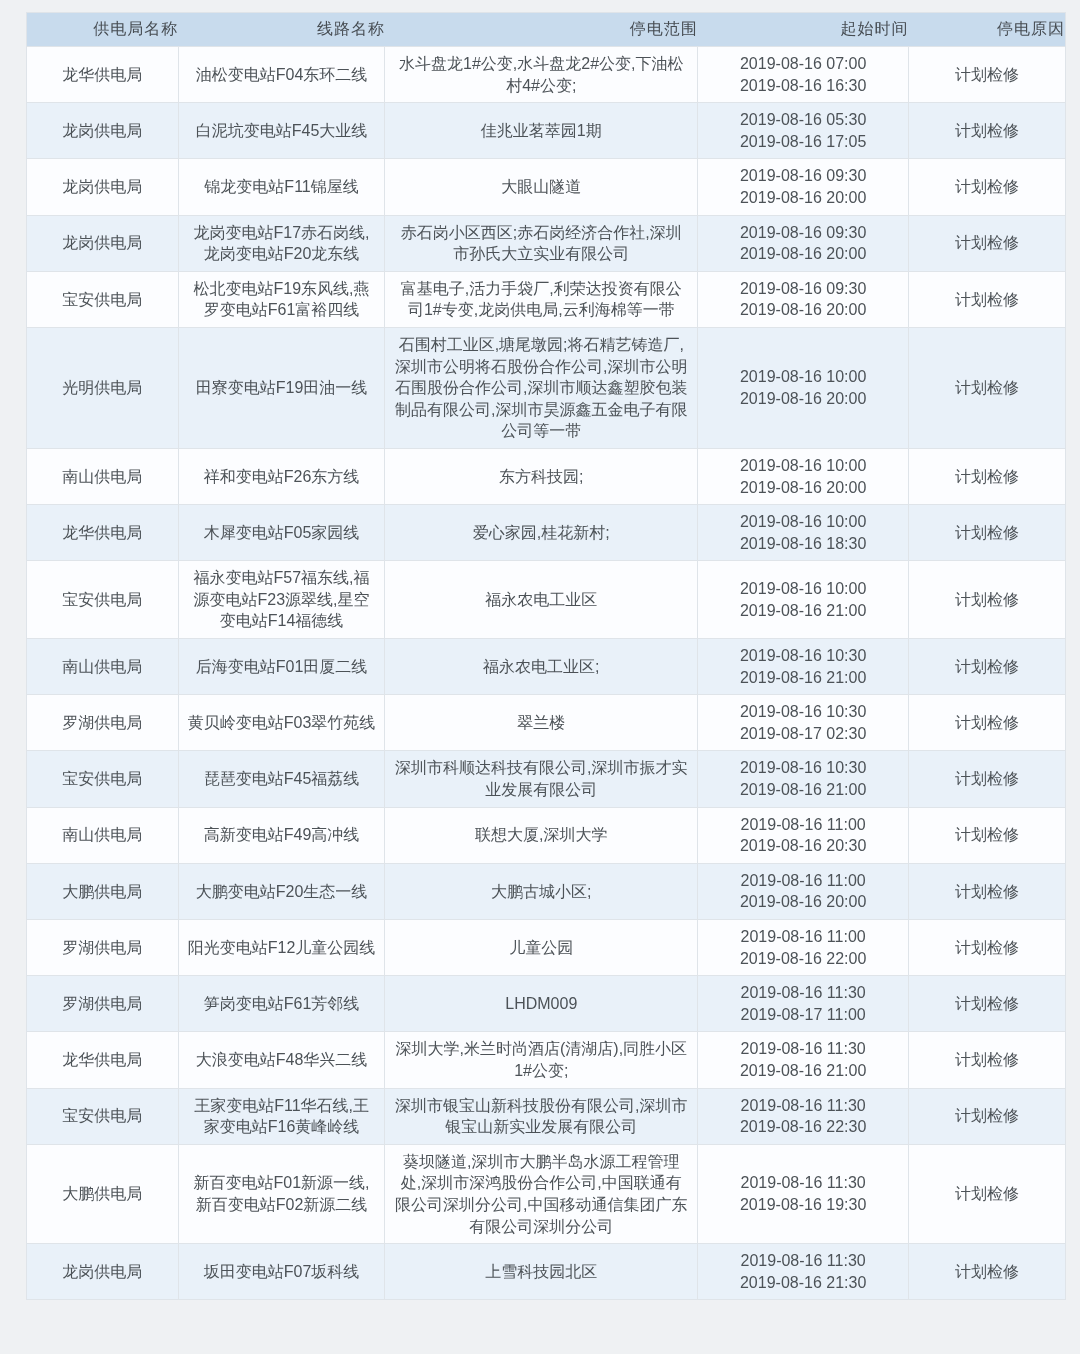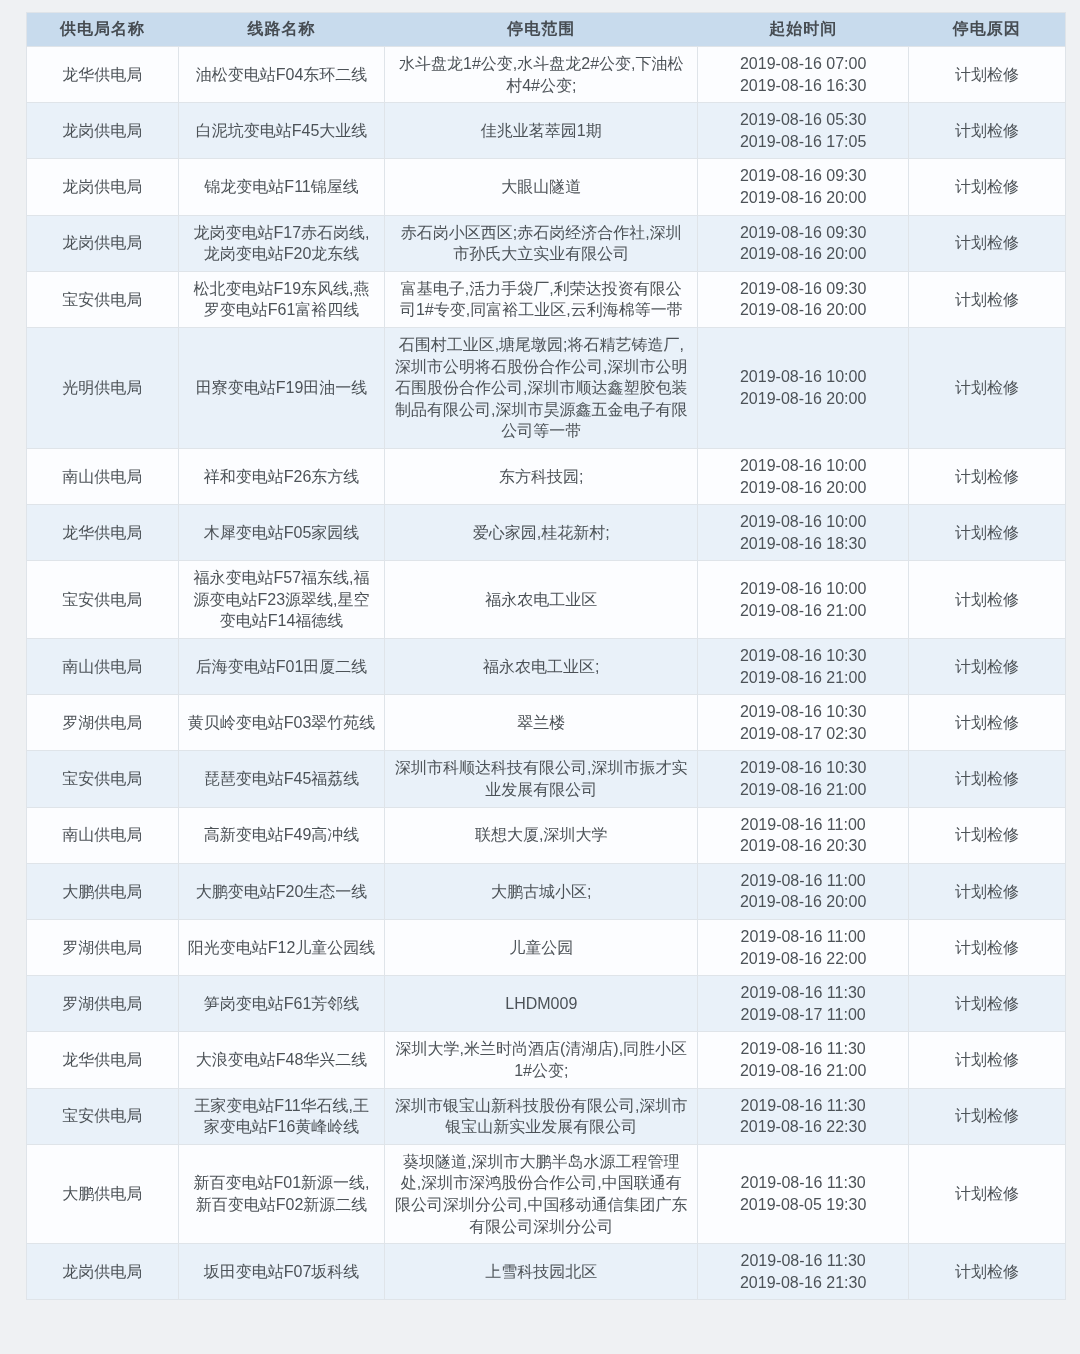--- a/index.html
+++ b/index.html
@@ -22,25 +22,25 @@
   table.outage{
     width:1040px;
     border-collapse:collapse;
     table-layout:fixed;
     background:#fff;
     border:1px solid var(--border);
   }
   thead th{
     background:var(--header-bg);
     color:#464c52;
-    font-weight:700;
+    font-weight:400;
     font-size:16px;
     padding:6px 0;
     border:none;
-    text-align:center;
+    text-align:right;
     letter-spacing:1px;
   }
   tbody td{
     font-size:16px;
     color:var(--text);
     text-align:center;
     vertical-align:middle;
     padding:6px 8px;
     border:1px solid var(--border);
     line-height:1.35;
@@ -113,21 +113,21 @@
     <td>
       <div class="time-line">2019-08-16 09:30</div>
       <div class="time-line">2019-08-16 20:00</div>
     </td>
     <td>计划检修</td>
   </tr>
 
   <tr>
     <td>宝安供电局</td>
     <td>松北变电站F19东风线,燕罗变电站F61富裕四线</td>
-    <td>富基电子,活力手袋厂,利荣达投资有限公司1#专变,同富裕工业区,云利海棉等一带</td>
+    <td>富基电子,活力手袋厂,利荣达投资有限公司1#专变,龙岗供电局,云利海棉等一带</td>
     <td>
       <div class="time-line">2019-08-16 09:30</div>
       <div class="time-line">2019-08-16 20:00</div>
     </td>
     <td>计划检修</td>
   </tr>
 
   <tr>
     <td>光明供电局</td>
     <td>田寮变电站F19田油一线</td>
@@ -270,21 +270,21 @@
     </td>
     <td>计划检修</td>
   </tr>
 
   <tr>
     <td>大鹏供电局</td>
     <td>新百变电站F01新源一线,新百变电站F02新源二线</td>
     <td>葵坝隧道,深圳市大鹏半岛水源工程管理处,深圳市深鸿股份合作公司,中国联通有限公司深圳分公司,中国移动通信集团广东有限公司深圳分公司</td>
     <td>
       <div class="time-line">2019-08-16 11:30</div>
-      <div class="time-line">2019-08-05 19:30</div>
+      <div class="time-line">2019-08-16 19:30</div>
     </td>
     <td>计划检修</td>
   </tr>
 
   <tr>
     <td>龙岗供电局</td>
     <td>坂田变电站F07坂科线</td>
     <td>上雪科技园北区</td>
     <td>
       <div class="time-line">2019-08-16 11:30</div>

